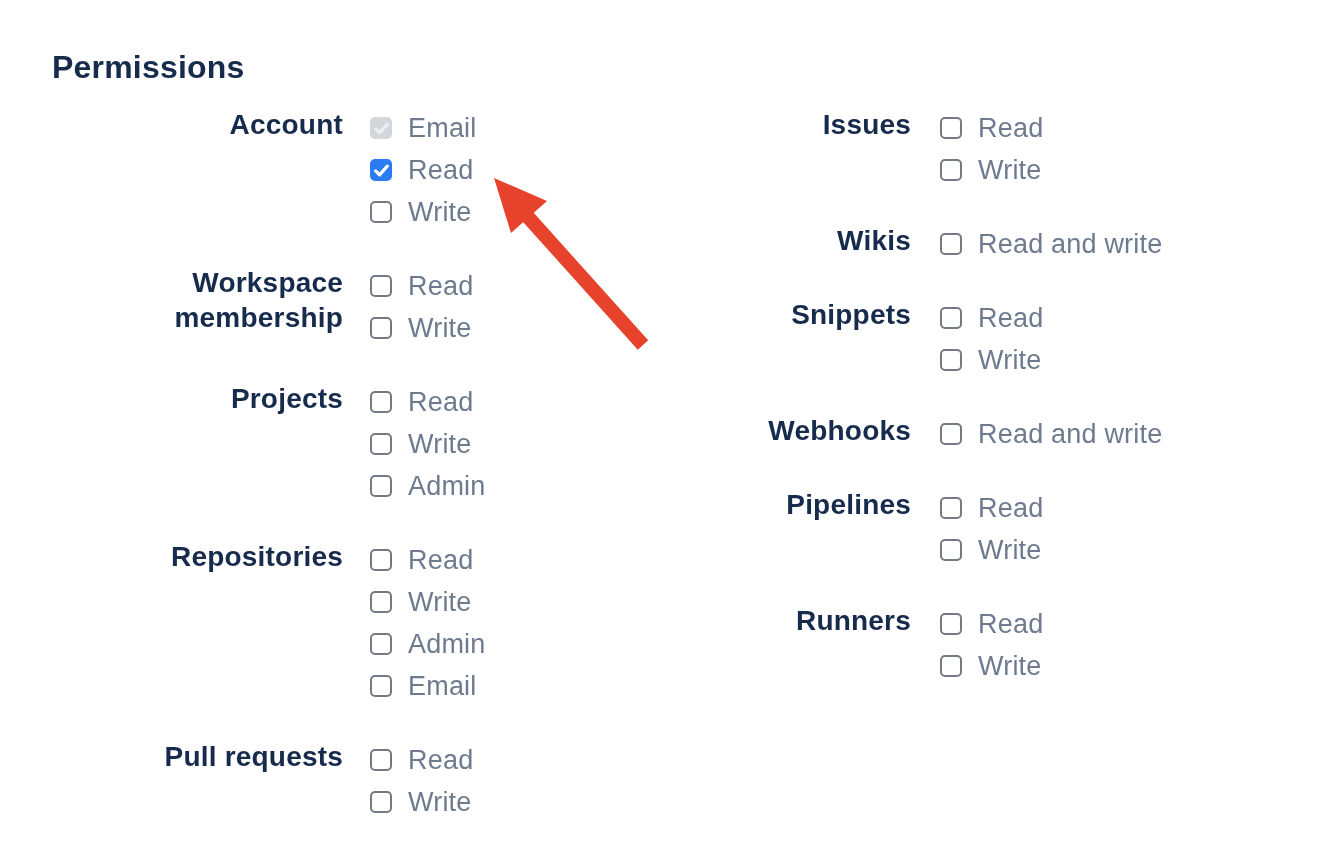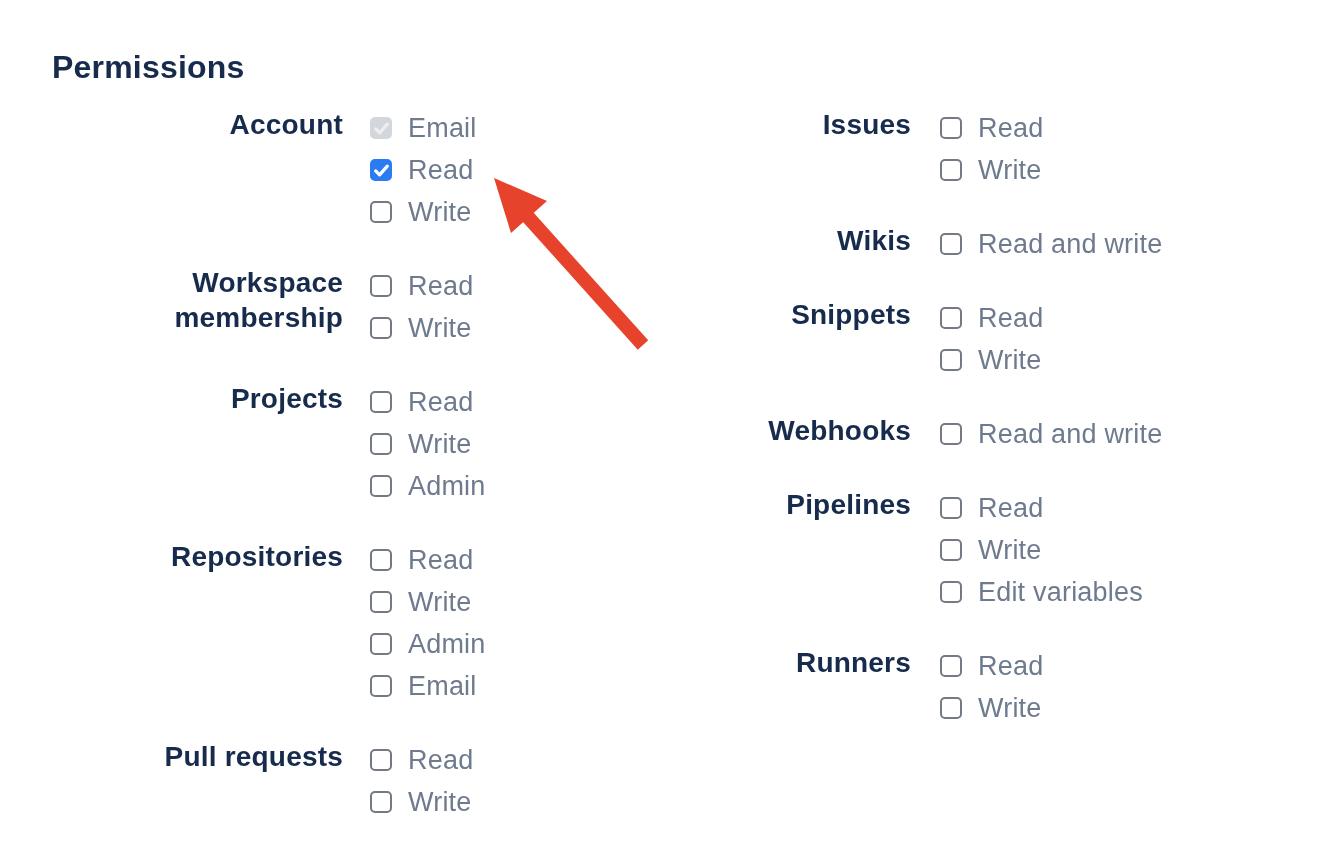--- a/index.html
+++ b/index.html
@@ -217,24 +217,20 @@
         <div class="group-label">Pipelines</div>
         <div class="options">
           <label class="option">
             <span class="checkbox" role="checkbox" aria-checked="false"></span>
             <span class="option-label">Read</span>
           </label>
           <label class="option">
             <span class="checkbox" role="checkbox" aria-checked="false"></span>
             <span class="option-label">Write</span>
           </label>
-          <label class="option">
-            <span class="checkbox" role="checkbox" aria-checked="false"></span>
-            <span class="option-label">Edit variables</span>
-          </label>
         </div>
       </div>
       <div class="group">
         <div class="group-label">Runners</div>
         <div class="options">
           <label class="option">
             <span class="checkbox" role="checkbox" aria-checked="false"></span>
             <span class="option-label">Read</span>
           </label>
           <label class="option">

